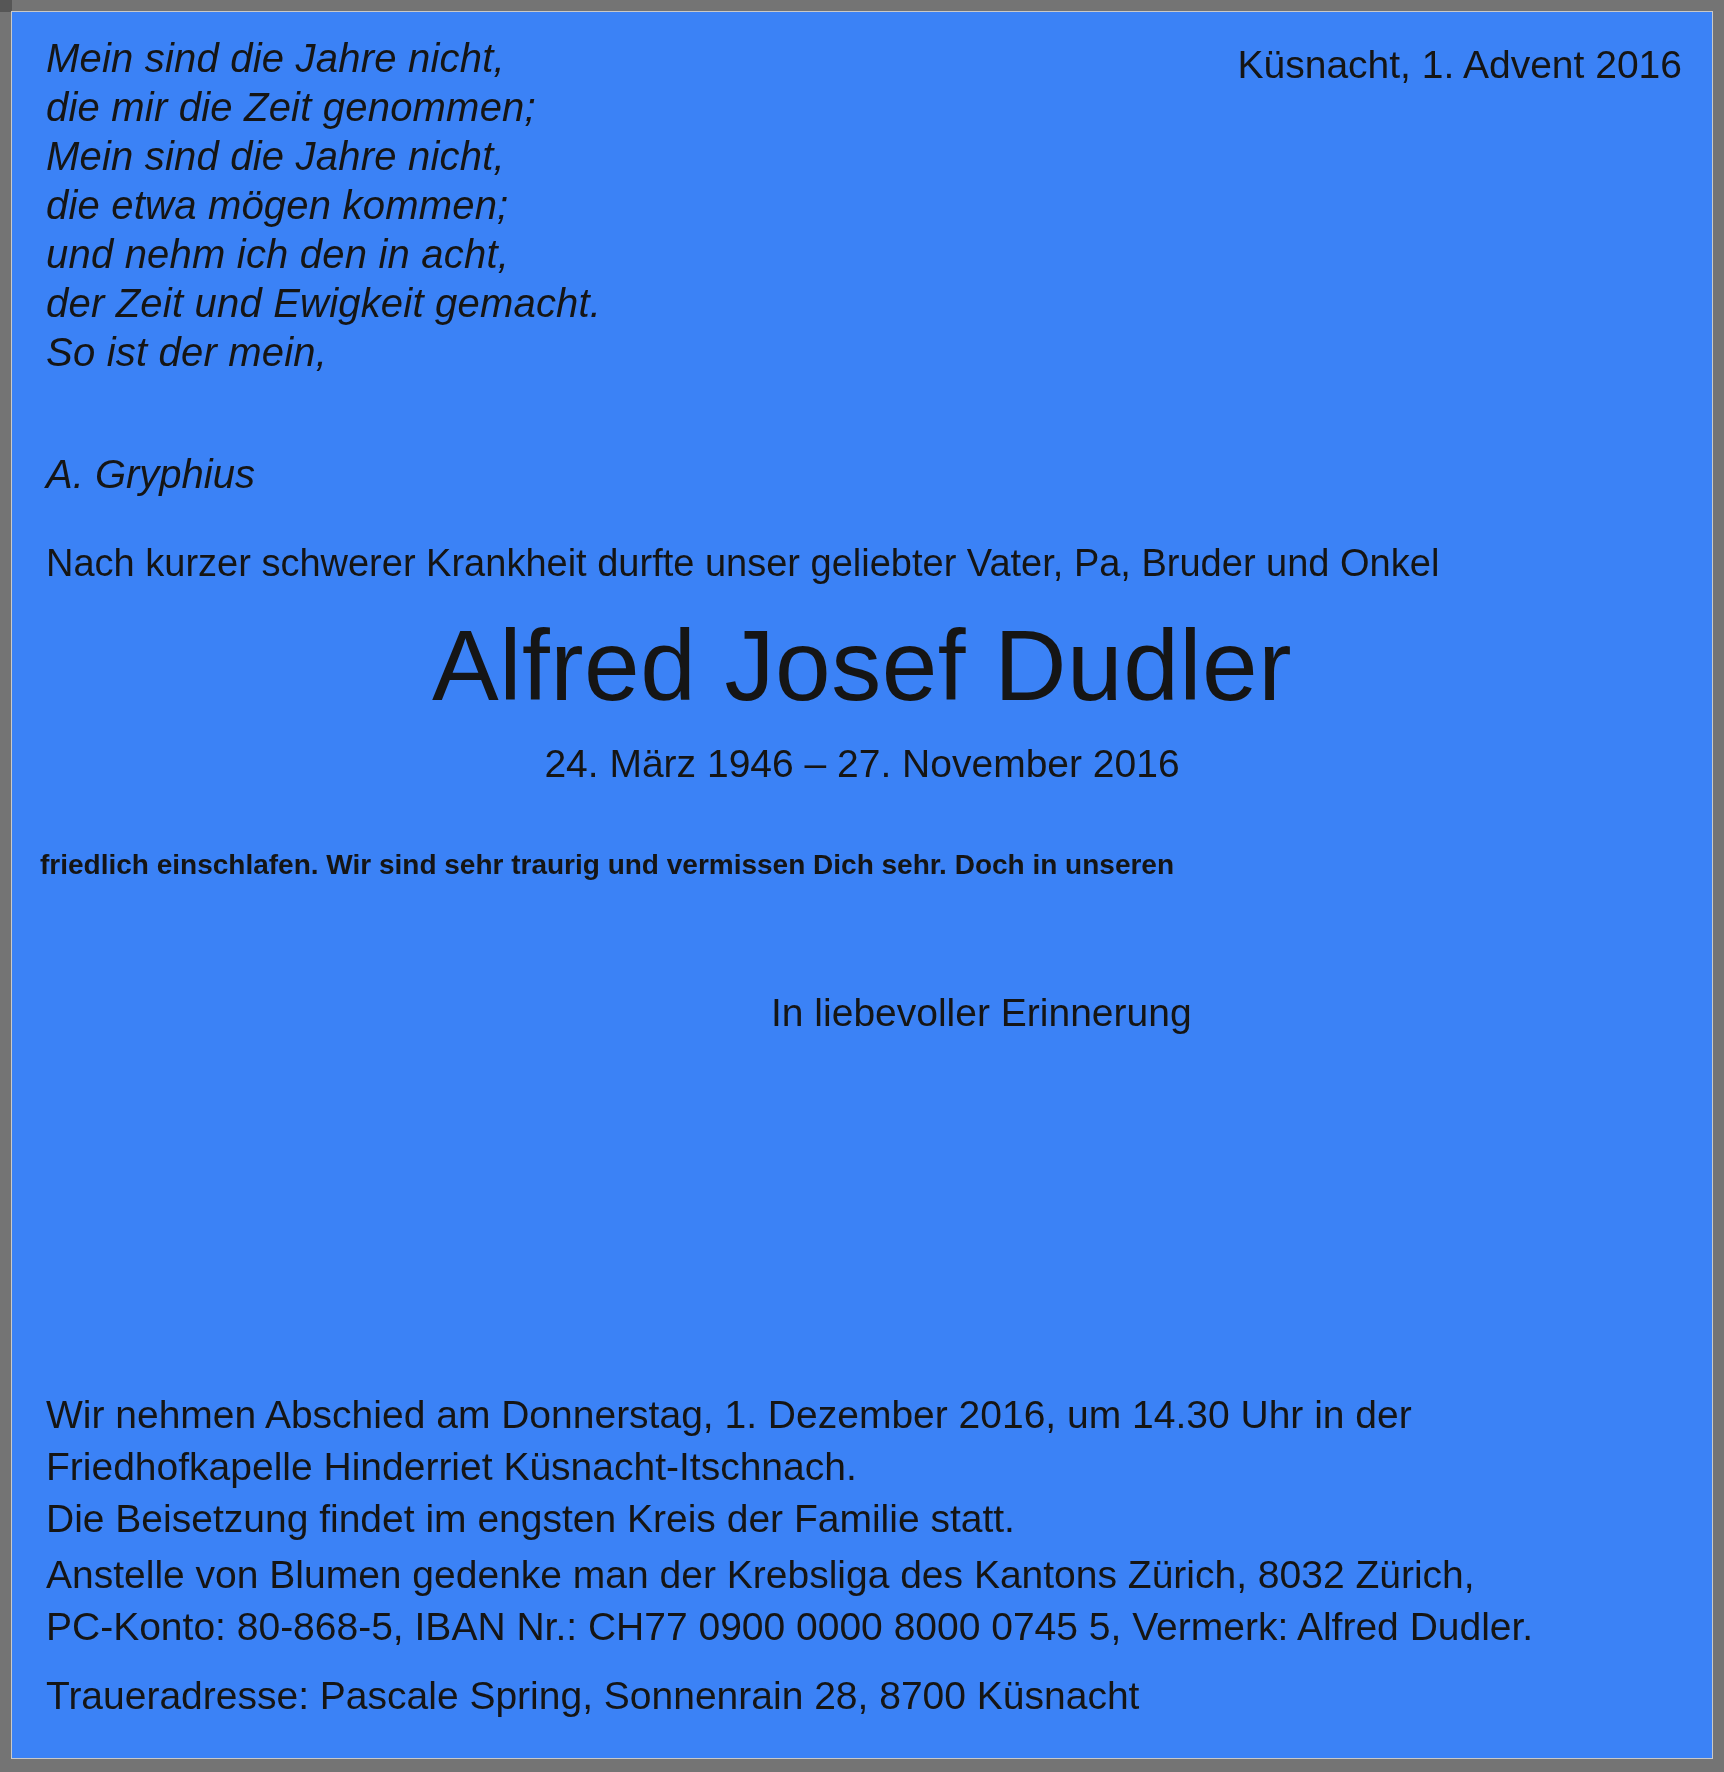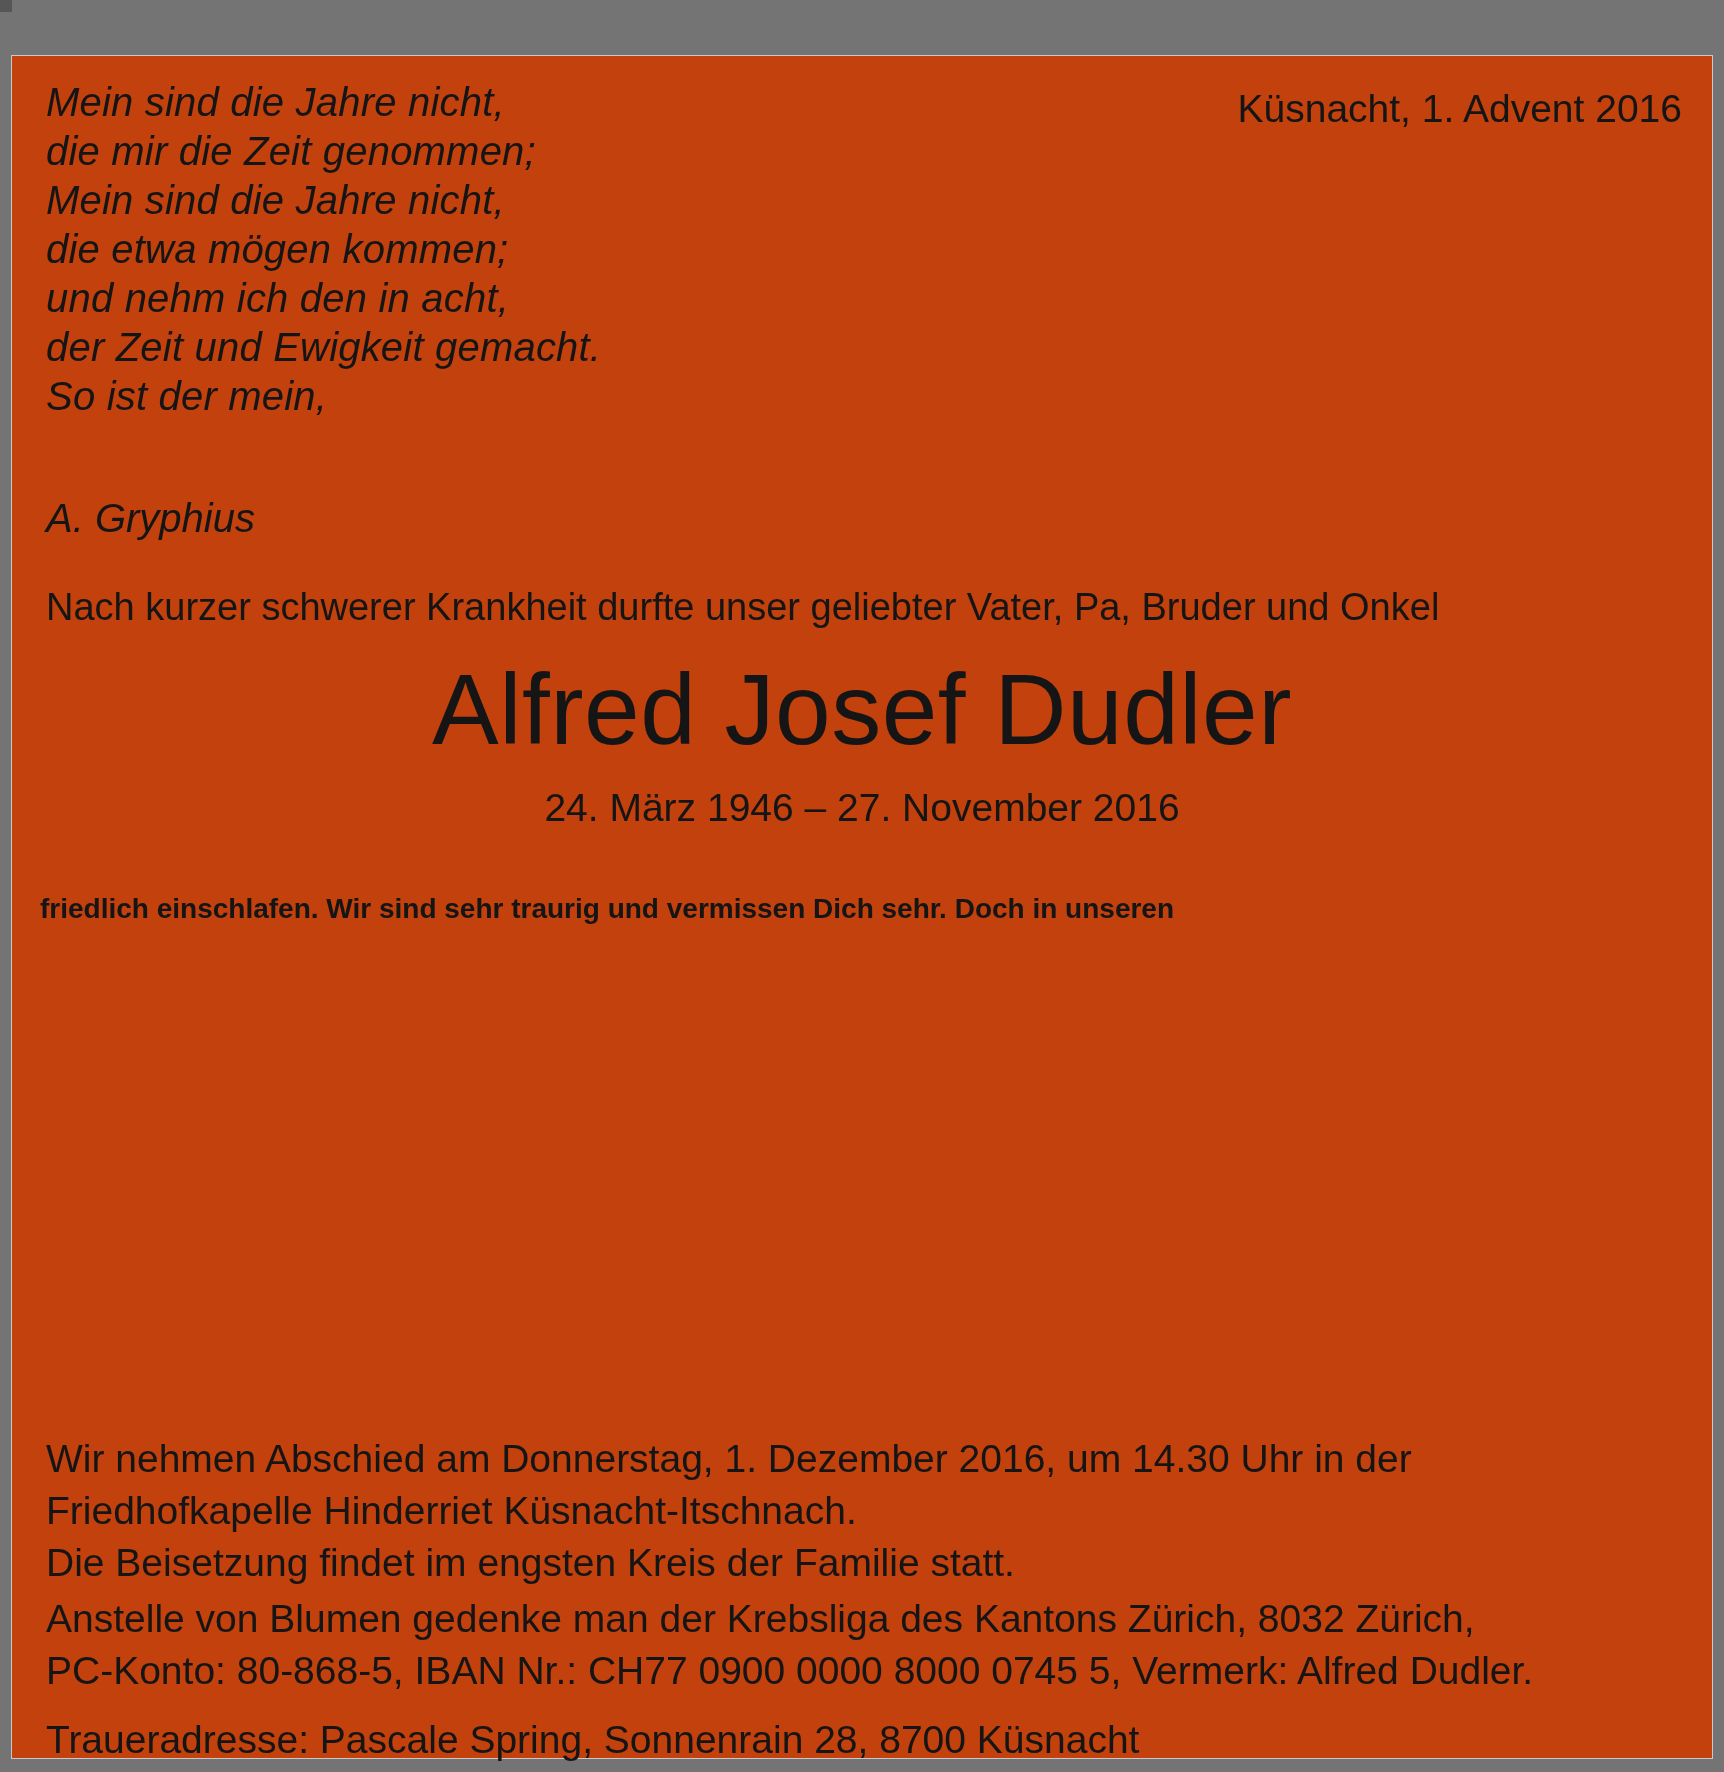--- a/index.html
+++ b/index.html
@@ -23,24 +23,23 @@
     left: 0; top: 0;
     width: 12px; height: 12px;
     background: #565656;
   }
   .page {
     position: absolute;
     left: 11px;
     top: 11px;
     right: 11px;
     bottom: 13px;
-    background: #c2410c;
+    background: #3b82f6;
     border: 1px solid #c9c9c9;
     box-sizing: border-box;
-    margin-top: 44px;
   }
   .block { position: absolute; white-space: nowrap; }
 
   .poem {
     left: 34px;
     top: 22px;
     font-style: italic;
     font-size: 40px;
     line-height: 49px;
     letter-spacing: 0.2px;
@@ -145,20 +144,21 @@
     <div class="block intro">Nach kurzer schwerer Krankheit durfte unser geliebter Vater, Pa, Bruder und Onkel</div>
 
     <div class="block deceased-name">Alfred Josef Dudler</div>
 
     <div class="block life-dates">24. März 1946 – 27. November 2016</div>
 
     <div class="block farewell">
       <span class="line">friedlich einschlafen. Wir sind sehr traurig und vermissen Dich sehr. Doch in unseren</span>
     </div>
 
+    <div class="block remembrance-heading">In liebevoller Erinnerung</div>
 
 
     <div class="block service">
       <span class="line">Wir nehmen Abschied am Donnerstag, 1. Dezember 2016, um 14.30 Uhr in der</span>
       <span class="line">Friedhofkapelle Hinderriet Küsnacht-Itschnach.</span>
       <span class="line">Die Beisetzung findet im engsten Kreis der Familie statt.</span>
     </div>
 
     <div class="block donation">
       <span class="line">Anstelle von Blumen gedenke man der Krebsliga des Kantons Zürich, 8032 Zürich,</span>

